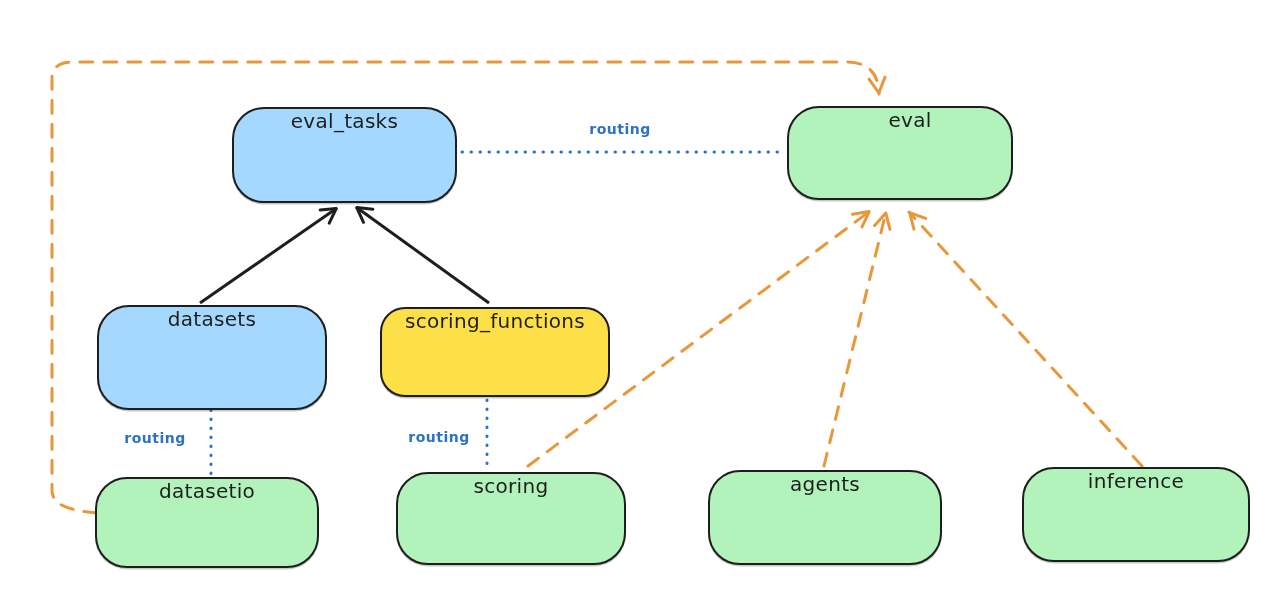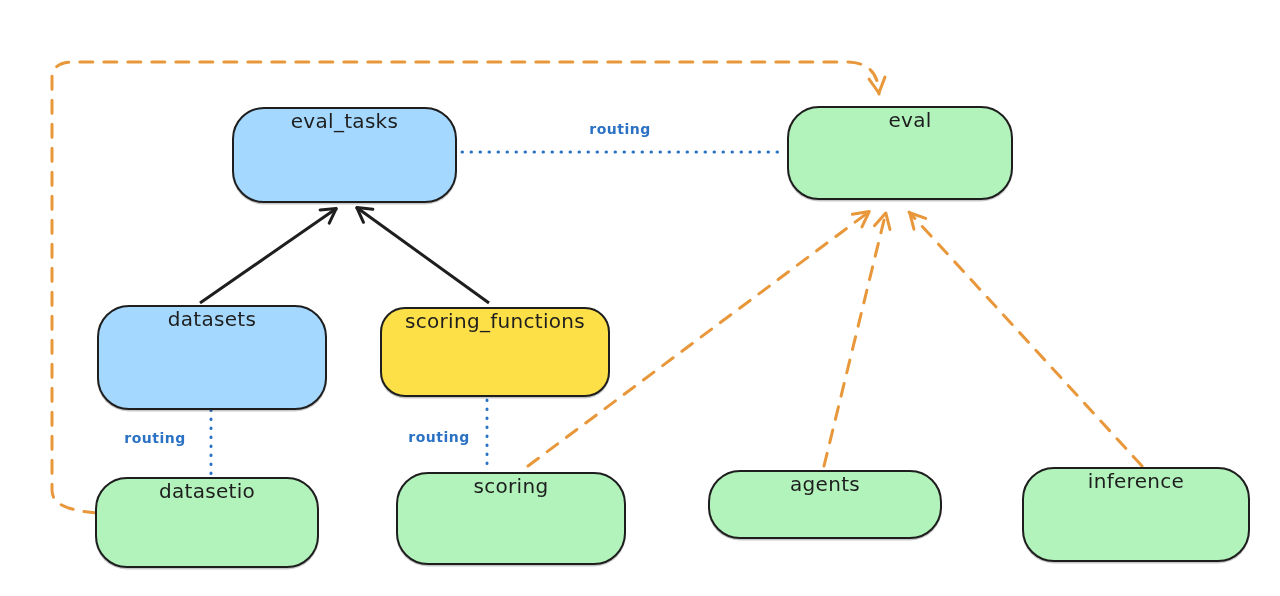--- a/index.html
+++ b/index.html
@@ -83,21 +83,21 @@
       </div>
       <div class="node" style="left: 380px; top: 307px; width: 230px; height: 90px; background: #fde047; border-color: rgb(30, 30, 30); color: rgb(30, 30, 30); border-radius: 25px;">
         <span>scoring_functions</span>
       </div>
       <div class="node" style="left: 95px; top: 477px; width: 224px; height: 91px; background: rgb(178, 242, 187); border-color: rgb(30, 30, 30); color: rgb(30, 30, 30);">
         <span>datasetio</span>
       </div>
       <div class="node" style="left: 385px; top: 472px; width: 230px; height: 93px; background: rgb(178, 242, 187); border-color: rgb(30, 30, 30); color: rgb(30, 30, 30); margin-left: 11px;">
         <span>scoring</span>
       </div>
-      <div class="node" style="left: 708px; top: 470px; width: 234px; height: 69px; background: rgb(178, 242, 187); border-color: rgb(30, 30, 30); color: rgb(30, 30, 30);">
+      <div class="node" style="left: 708px; top: 470px; width: 234px; height: 95px; background: rgb(178, 242, 187); border-color: rgb(30, 30, 30); color: rgb(30, 30, 30);">
         <span>agents</span>
       </div>
       <div class="node" style="left: 1022px; top: 467px; width: 228px; height: 95px; background: rgb(178, 242, 187); border-color: rgb(30, 30, 30); color: rgb(30, 30, 30);">
         <span>inference</span>
       </div>
     </div>
   <div>
       <div class="edge-label" style="left: 620px; top: 129px; color: rgb(43, 114, 196);">routing</div>
       <div class="edge-label" style="left: 155px; top: 438px; color: rgb(43, 114, 196);">routing</div>
       <div class="edge-label" style="left: 439px; top: 437px; color: rgb(43, 114, 196);">routing</div>

